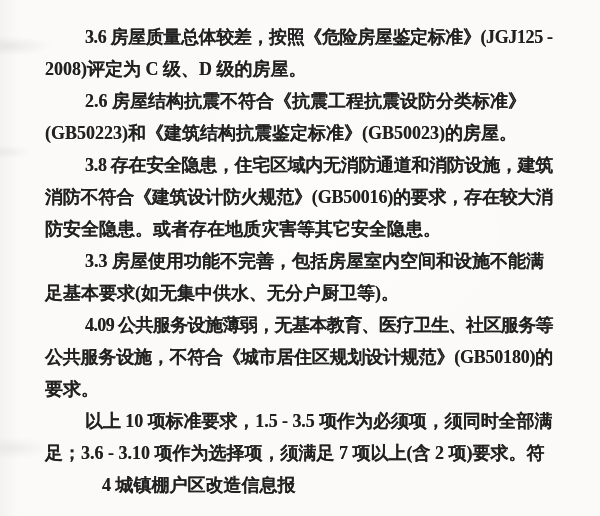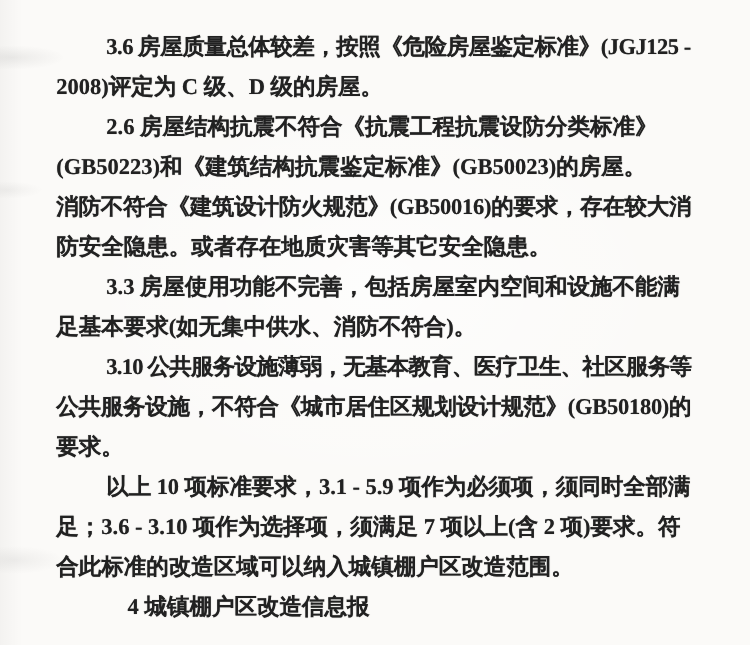--- a/index.html
+++ b/index.html
@@ -50,25 +50,25 @@
 </style>
 </head>
 <body>
 
 <div class="page">
   <div class="text-block">
     <div class="line indent fill" style="letter-spacing: -0.38px;">3.6 房屋质量总体较差，按照《危险房屋鉴定标准》(JGJ125 -</div>
     <div class="line" style="letter-spacing: 0px;">2008)评定为 C 级、D 级的房屋。</div>
     <div class="line indent fill" style="letter-spacing: 0px;">2.6 房屋结构抗震不符合《抗震工程抗震设防分类标准》</div>
     <div class="line" style="letter-spacing: 0px;">(GB50223)和《建筑结构抗震鉴定标准》(GB50023)的房屋。</div>
+    <div class="line indent fill" style="letter-spacing: -0.31px;">3.8 存在安全隐患，住宅区域内无消防通道和消防设施，建筑</div>
     <div class="line fill" style="letter-spacing: -0.21px;">消防不符合《建筑设计防火规范》(GB50016)的要求，存在较大消</div>
     <div class="line" style="letter-spacing: 0px;">防安全隐患。或者存在地质灾害等其它安全隐患。</div>
     <div class="line indent fill" style="letter-spacing: 0px;">3.3 房屋使用功能不完善，包括房屋室内空间和设施不能满</div>
-    <div class="line" style="letter-spacing: 0px;">足基本要求(如无集中供水、消防不符合)。</div>
-    <div class="line indent fill" style="letter-spacing: -0.6px;">3.10 公共服务设施薄弱，无基本教育、医疗卫生、社区服务等</div>
+    <div class="line" style="letter-spacing: 0px;">足基本要求(如无集中供水、无分户厨卫等)。</div>
+    <div class="line indent fill" style="letter-spacing: -0.6px;">4.09 公共服务设施薄弱，无基本教育、医疗卫生、社区服务等</div>
     <div class="line fill" style="letter-spacing: -0.21px;">公共服务设施，不符合《城市居住区规划设计规范》(GB50180)的</div>
     <div class="line" style="letter-spacing: 0px;">要求。</div>
-    <div class="line indent fill" style="letter-spacing: -0.06px;">以上 10 项标准要求，3.1 - 5.9 项作为必须项，须同时全部满</div>
+    <div class="line indent fill" style="letter-spacing: -0.06px;">以上 10 项标准要求，1.5 - 3.5 项作为必须项，须同时全部满</div>
     <div class="line fill" style="letter-spacing: 0px;">足；3.6 - 3.10 项作为选择项，须满足 7 项以上(含 2 项)要求。符</div>
-    <div class="line" style="letter-spacing: 0px;">合此标准的改造区域可以纳入城镇棚户区改造范围。</div>
     <div class="line indent-lg heading" style="letter-spacing: 0px;">4 城镇棚户区改造信息报</div>
   </div>
 </div>
 
 </body></html>

